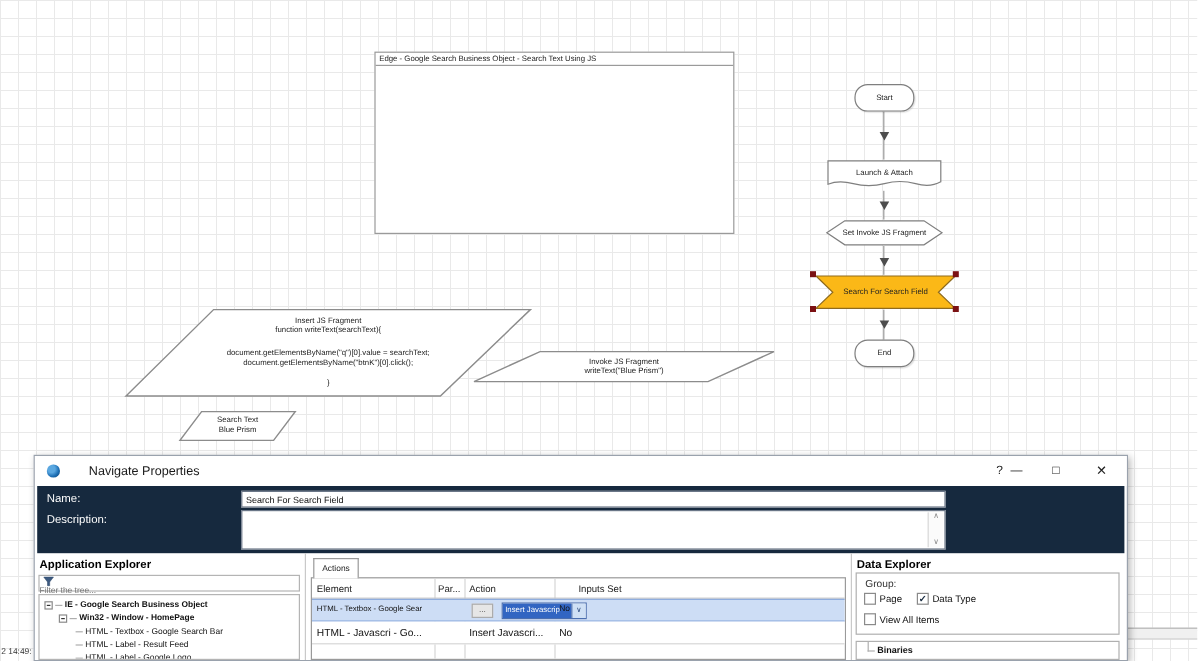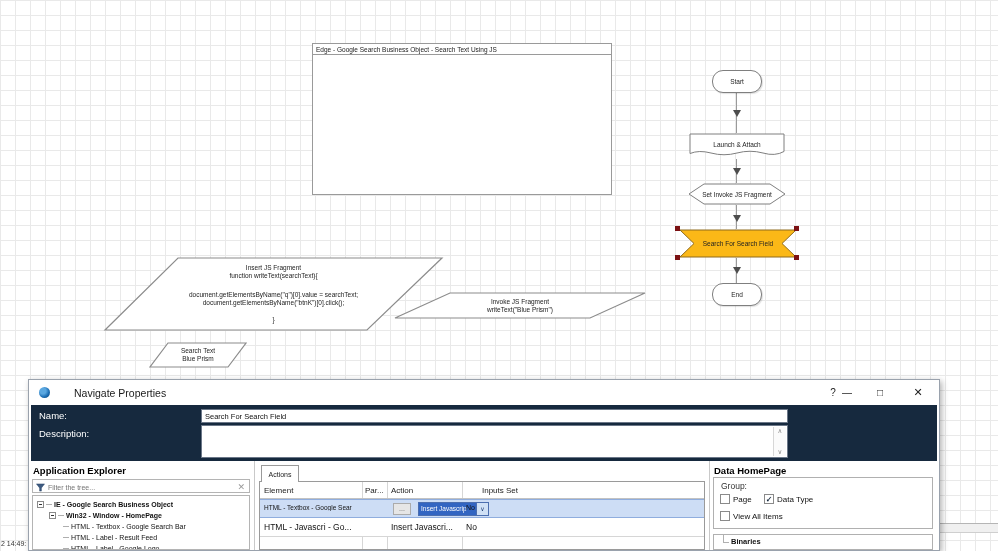--- a/index.html
+++ b/index.html
@@ -60,21 +60,21 @@
   .desc-box { position:absolute; left:170px; top:20px; width:587px; height:33px; background:#fff; border:1px solid #6b7788; }
   .desc-spinner { position:absolute; right:1px; top:1px; bottom:1px; width:13px; background:#fbfbfb; border-left:1px solid #d7d7d7;
                   display:flex; flex-direction:column; align-items:center; justify-content:space-between; padding:1px 0; }
   .desc-spinner span { font-size:6.5px; color:#8a8a8a; line-height:6px; }
 
   .panel-title { position:absolute; font-size:9.5px; font-weight:bold; color:#000; }
   .vsplit { position:absolute; top:81px; bottom:0; width:1px; background:#c9c9c9; }
 
   
   .filter-box { position:absolute; left:3px; top:99px; width:218px; height:14px; background:#fff; border:1px solid #b4b4b4;
-                display:flex; align-items:flex-end; }
+                display:flex; align-items:flex-start;flex-direction:column; }
   .funnel { width:9px; height:9px; margin:0 3px; flex:0 0 auto; }
   .filter-input { flex:1; border:none; outline:none; font-size:7px; color:#8a8a8a; height:10px; padding:0;
                   font-family:"Liberation Sans", sans-serif; background:transparent; }
   .filter-clear { font-size:9px; color:#9a9a9a; margin-right:4px; line-height:9px; }
   .tree-box { position:absolute; left:3px; top:115px; width:218px; bottom:0; background:#fff; border:1px solid #b4b4b4; overflow:hidden; }
   .tree-item { position:absolute; display:flex; align-items:center; height:10px; white-space:nowrap; }
   .tree-item .lbl { font-size:7px; color:#111; }
   .tree-item.bold .lbl { font-weight:bold; }
   .expander { width:7px; height:7px; border:1px solid #8a8a8a; background:#fff; position:relative; margin-right:2px; flex:0 0 auto; }
   .expander::after { content:""; position:absolute; left:1px; right:1px; top:2px; border-top:1px solid #333; }
@@ -279,21 +279,21 @@
       </div>
       <div class="at-row row-plain">
         <span class="cell" style="left:4px;top:4px;width:96px;font-size:8.5px;">HTML - Javascri - Go...</span>
         <span class="cell" style="left:131px;top:4px;width:69px;font-size:8.5px;">Insert Javascri...</span>
         <span class="cell" style="left:206px;top:4px;font-size:8.5px;">No</span>
       </div>
     </div>
 
     <div class="vsplit" style="left:680px;"></div>
 
-    <span class="panel-title" style="left:685px;top:85px;">Data HomePage</span>
+    <span class="panel-title" style="left:685px;top:85px;">Data Explorer</span>
     <div class="group-box">
       <span class="group-label">Group:</span>
       <div class="cb" style="left:6px;top:16px;">
         <span class="cb-box"></span>
         <span class="cb-label">Page</span>
       </div>
       <div class="cb" style="left:50px;top:16px;">
         <span class="cb-box">✓</span>
         <span class="cb-label">Data Type</span>
       </div>

